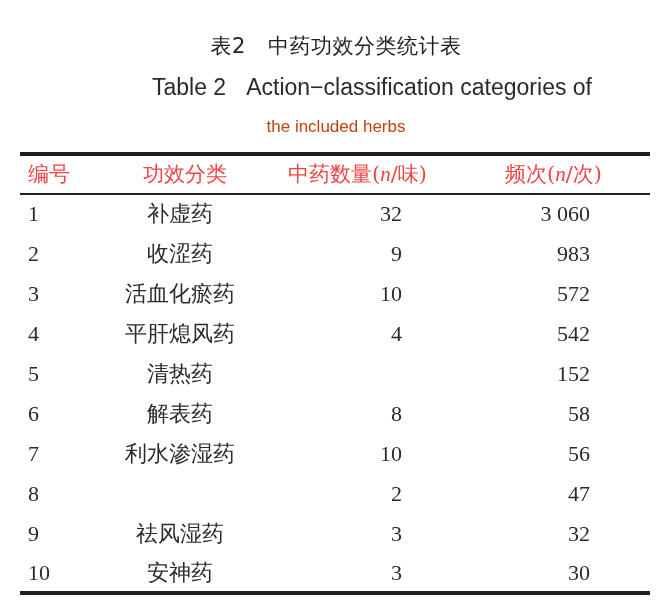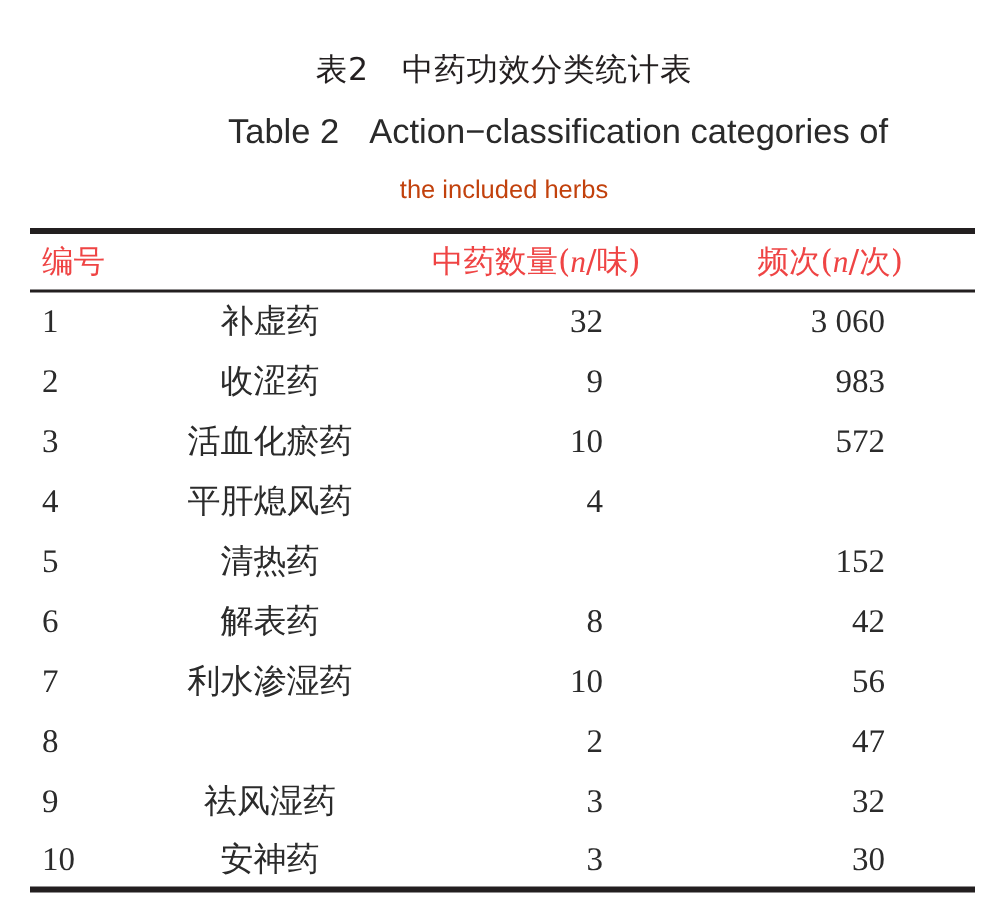--- a/index.html
+++ b/index.html
@@ -96,20 +96,21 @@
   <span>Table 2</span><span class="gap"></span><span>Action−classification categories of</span>
 </div>
 <div class="caption caption-en-2">
   <span>the included herbs</span>
 </div>
 
 <div class="rule-thick" style="top:152px;"></div>
 
 <div class="row hdr" style="top:154px;">
   <span class="cell c-no">编号</span>
+  <span class="cell c-cat">功效分类</span>
   <span class="cell c-num"><span>中药数量(</span><span class="it">n</span><span>/味)</span></span>
   <span class="cell c-freq"><span>频次(</span><span class="it">n</span><span>/次)</span></span>
 </div>
 
 <div class="rule-thin" style="top:193px;"></div>
 
 <div class="row" style="top:194px;">
   <span class="cell c-no">1</span>
   <span class="cell c-cat">补虚药</span>
   <span class="cell c-num">32</span>
@@ -124,31 +125,32 @@
 <div class="row" style="top:274px;">
   <span class="cell c-no">3</span>
   <span class="cell c-cat">活血化瘀药</span>
   <span class="cell c-num">10</span>
   <span class="cell c-freq">572</span>
 </div>
 <div class="row" style="top:314px;">
   <span class="cell c-no">4</span>
   <span class="cell c-cat">平肝熄风药</span>
   <span class="cell c-num">4</span>
+  <span class="cell c-freq">542</span>
 </div>
 <div class="row" style="top:354px;">
   <span class="cell c-no">5</span>
   <span class="cell c-cat">清热药</span>
   <span class="cell c-freq">152</span>
 </div>
 <div class="row" style="top:394px;">
   <span class="cell c-no">6</span>
   <span class="cell c-cat">解表药</span>
   <span class="cell c-num">8</span>
-  <span class="cell c-freq">42</span>
+  <span class="cell c-freq">58</span>
 </div>
 <div class="row" style="top:434px;">
   <span class="cell c-no">7</span>
   <span class="cell c-cat">利水渗湿药</span>
   <span class="cell c-num">10</span>
   <span class="cell c-freq">56</span>
 </div>
 <div class="row" style="top:474px;">
   <span class="cell c-no">8</span>
   <span class="cell c-num">2</span>

